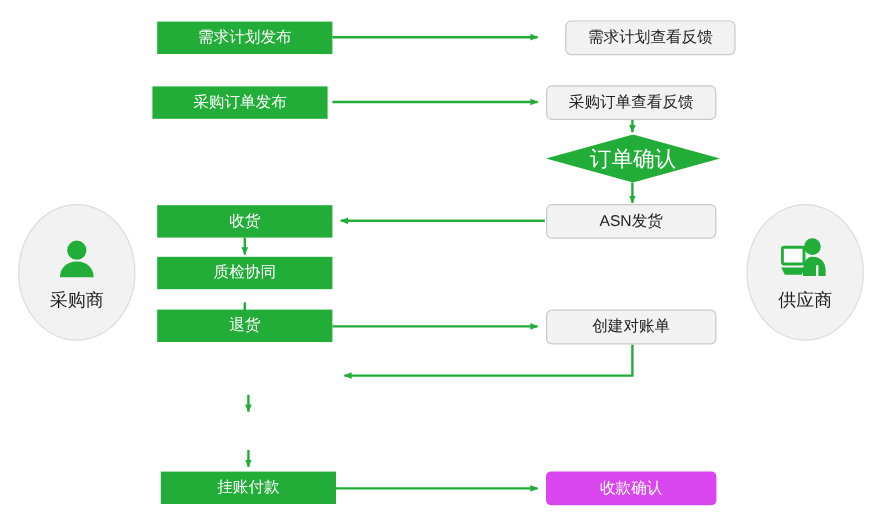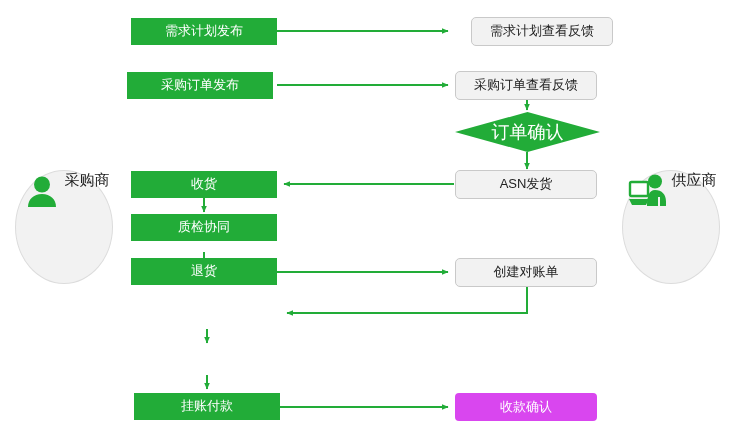--- a/index.html
+++ b/index.html
@@ -78,22 +78,22 @@
   .diamond-white .diamond-label { color: #222222; }
 
   .actor {
     position: absolute;
     width: 96px;
     height: 112px;
     border-radius: 50%;
     background: #f2f2f2;
     border: 1px solid #dcdcdc;
     display: flex;
-    flex-direction: row;
-    align-items: flex-start;
+    flex-direction: column;
+    align-items: center;
     justify-content: center;
   }
   .actor-icon {
     width: 46px;
     height: 44px;
     display: flex;
     align-items: center;
     justify-content: center;
     margin-bottom: 2px;
   }

